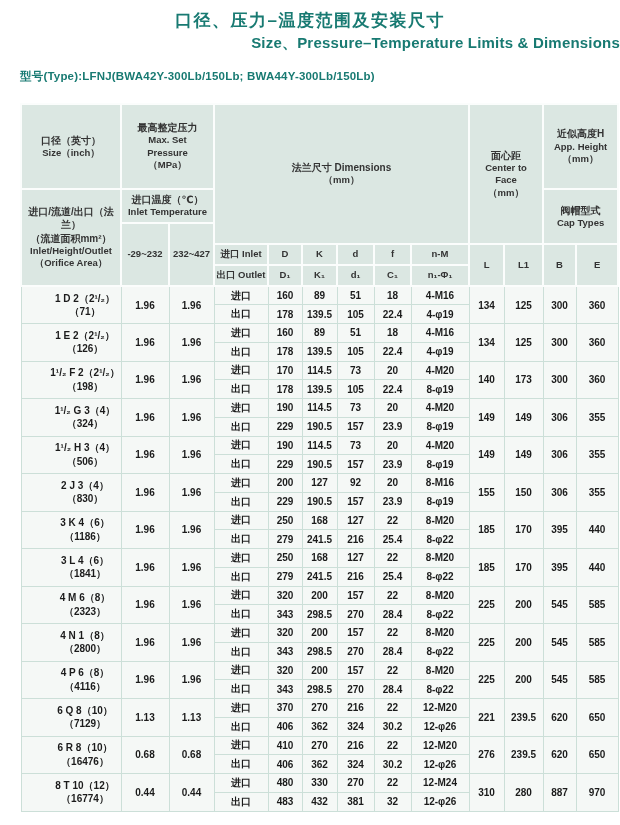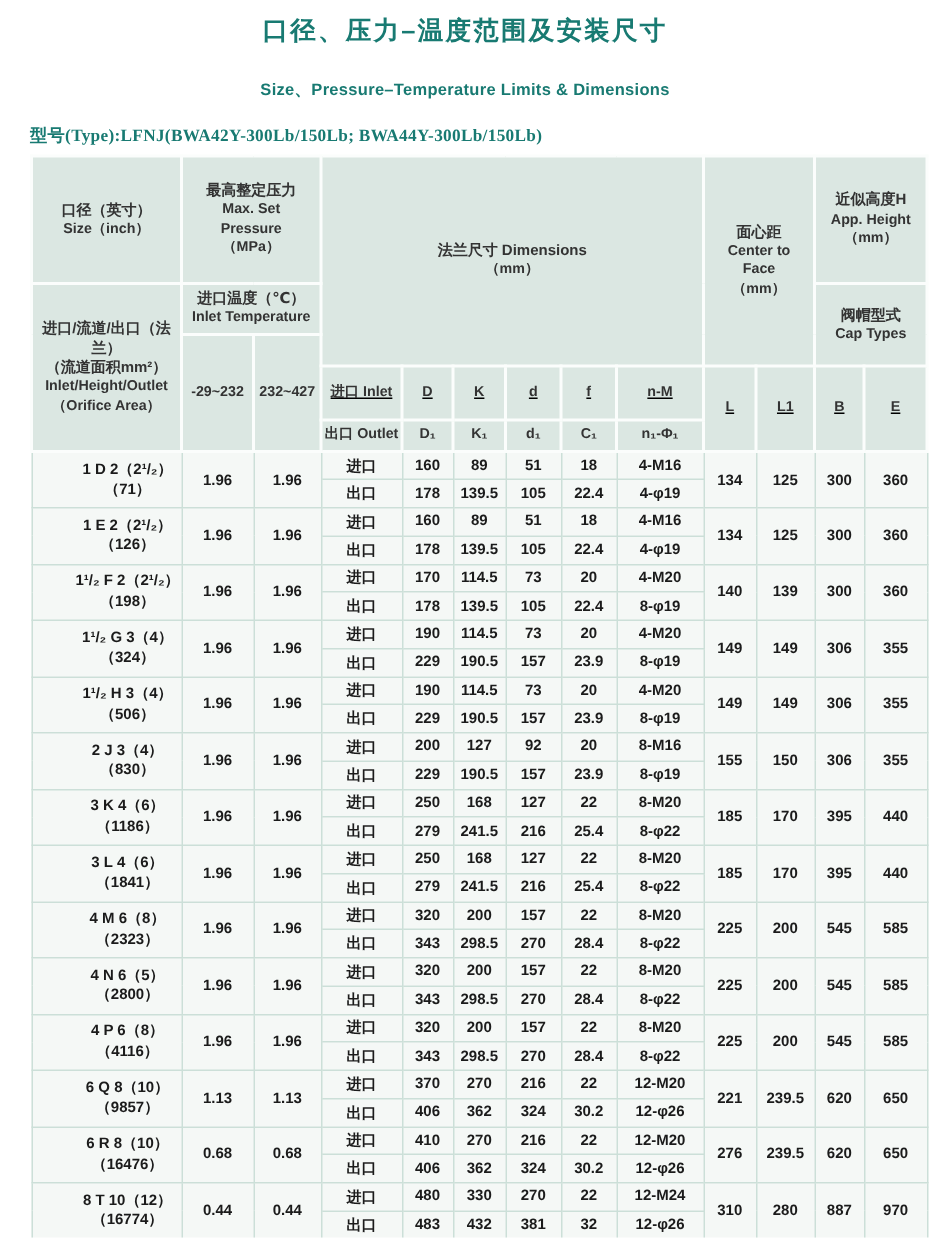--- a/index.html
+++ b/index.html
@@ -3,38 +3,38 @@
 <meta charset="utf-8">
 <style>
   html,body{margin:0;padding:0;}
   body{
     width:620px;height:825px;background:#ffffff;position:relative;
     font-family:"Liberation Sans","DejaVu Sans",sans-serif;
     -webkit-font-smoothing:antialiased;
   }
   .titles{text-align:center;padding-top:9px;color:#187a72;}
   .t-zh{font-size:17px;font-weight:bold;letter-spacing:1.5px;}
-  .t-en{font-size:11px;font-weight:bold;margin-top:20px;letter-spacing:0.2px;}
-  .type-line{color:#187a72;font-weight:bold;font-size:11.5px;margin:16px 0 0 20px;letter-spacing:0.2px;font-family:Liberation Serif, serif;}
+  .t-en{font-size:15px;font-weight:bold;margin-top:2px;letter-spacing:0.2px;text-align:right;}
+  .type-line{color:#187a72;font-weight:bold;font-size:11.5px;margin:16px 0 0 20px;letter-spacing:0.2px;}
 
   table.spec{
     position:absolute;left:20px;top:103px;width:597px;
     border-collapse:collapse;table-layout:fixed;
   }
   table.spec th{
     background:#dbe7e2;border:2px solid #fbfdfc;
     font-size:9.5px;line-height:1.32;color:#333;font-weight:bold;
     padding:0;text-align:center;vertical-align:middle;
   }
   table.spec td{
     background:#f5f8f6;border:1px solid #ccdfd8;
     font-size:10px;font-weight:bold;color:#1b1b1b;
     text-align:center;vertical-align:middle;padding:0;
   }
-  tr.h1{height:85px;} tr.h2{height:34px;} tr.h3{height:21px;} tr.h4{height:36px;text-decoration:underline;} tr.h5{height:21px;}
+  tr.h1{height:85px;} tr.h2{height:34px;} tr.h3{height:21px;} tr.h4{height:21px;} tr.h5{height:21px;}
   tbody tr{height:18.75px;}
   tr.g-top td{border-top:1.5px solid #a9cac1;}
   tr.r2 td{border-top:1px solid #dfeae5;}
   tbody td.size{font-size:10px;line-height:1.35;padding-left:28px;}
   th .u{font-weight:bold;}
   th .zh{font-size:10px;}
   .letter{font-size:10px;}
 </style>
 </head>
 <body>
@@ -191,21 +191,21 @@
         </td>
         <td rowspan="2">1.96</td>
         <td rowspan="2">1.96</td>
         <td>进口</td>
         <td>170</td>
         <td>114.5</td>
         <td>73</td>
         <td>20</td>
         <td>4-M20</td>
         <td rowspan="2">140</td>
-        <td rowspan="2">139</td>
+        <td rowspan="2">173</td>
         <td rowspan="2">300</td>
         <td rowspan="2">360</td>
       </tr>
       <tr class="r2">
         <td>出口</td>
         <td>178</td>
         <td>139.5</td>
         <td>105</td>
         <td>22.4</td>
         <td>8-φ19</td>
@@ -361,21 +361,21 @@
       <tr class="r2">
         <td>出口</td>
         <td>343</td>
         <td>298.5</td>
         <td>270</td>
         <td>28.4</td>
         <td>8-φ22</td>
       </tr>
       <tr class="g-top">
         <td rowspan="2" class="size">
-          <div>4 N 6（5）</div>
+          <div>4 N 1（8）</div>
           <div>（2800）</div>
         </td>
         <td rowspan="2">1.96</td>
         <td rowspan="2">1.96</td>
         <td>进口</td>
         <td>320</td>
         <td>200</td>
         <td>157</td>
         <td>22</td>
         <td>8-M20</td>
@@ -414,21 +414,21 @@
         <td>出口</td>
         <td>343</td>
         <td>298.5</td>
         <td>270</td>
         <td>28.4</td>
         <td>8-φ22</td>
       </tr>
       <tr class="g-top">
         <td rowspan="2" class="size">
           <div>6 Q 8（10）</div>
-          <div>（9857）</div>
+          <div>（7129）</div>
         </td>
         <td rowspan="2">1.13</td>
         <td rowspan="2">1.13</td>
         <td>进口</td>
         <td>370</td>
         <td>270</td>
         <td>216</td>
         <td>22</td>
         <td>12-M20</td>
         <td rowspan="2">221</td>

